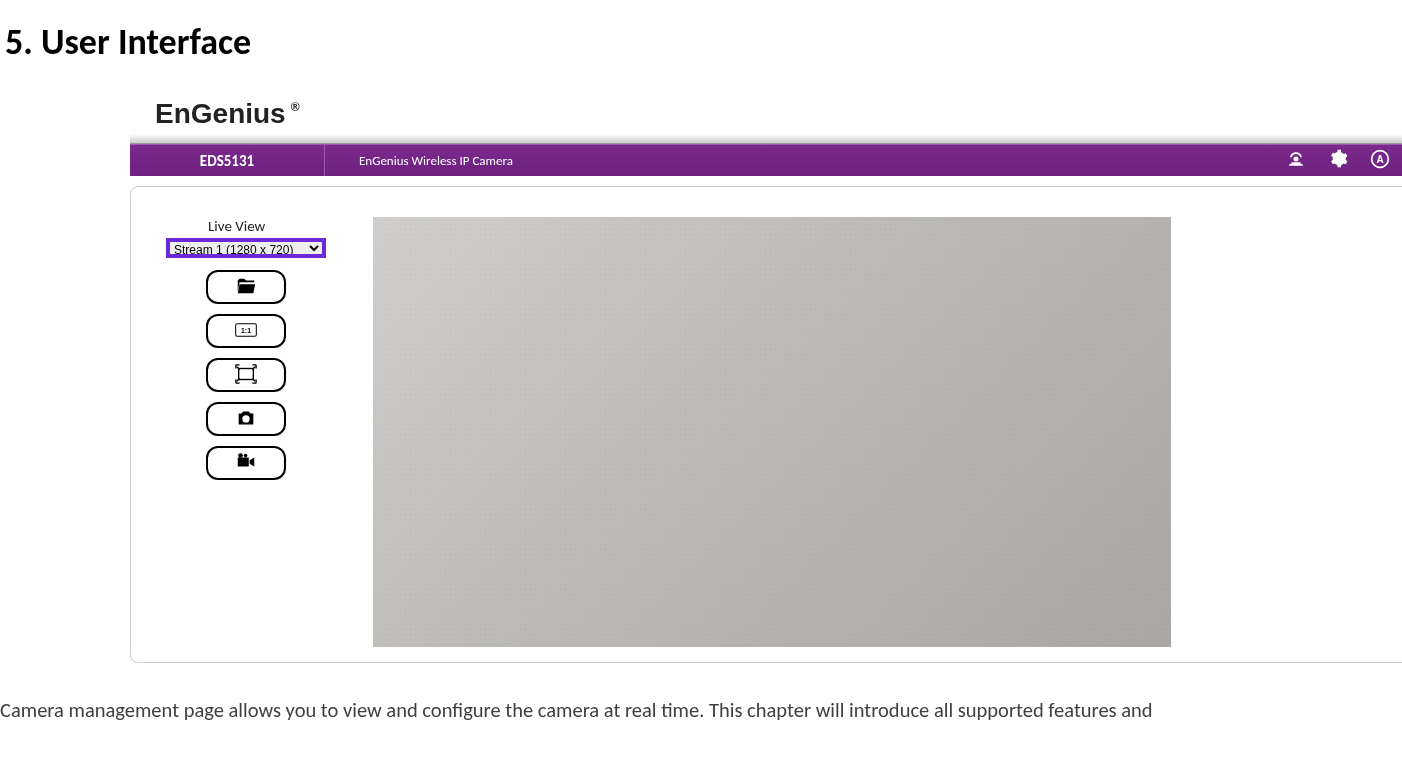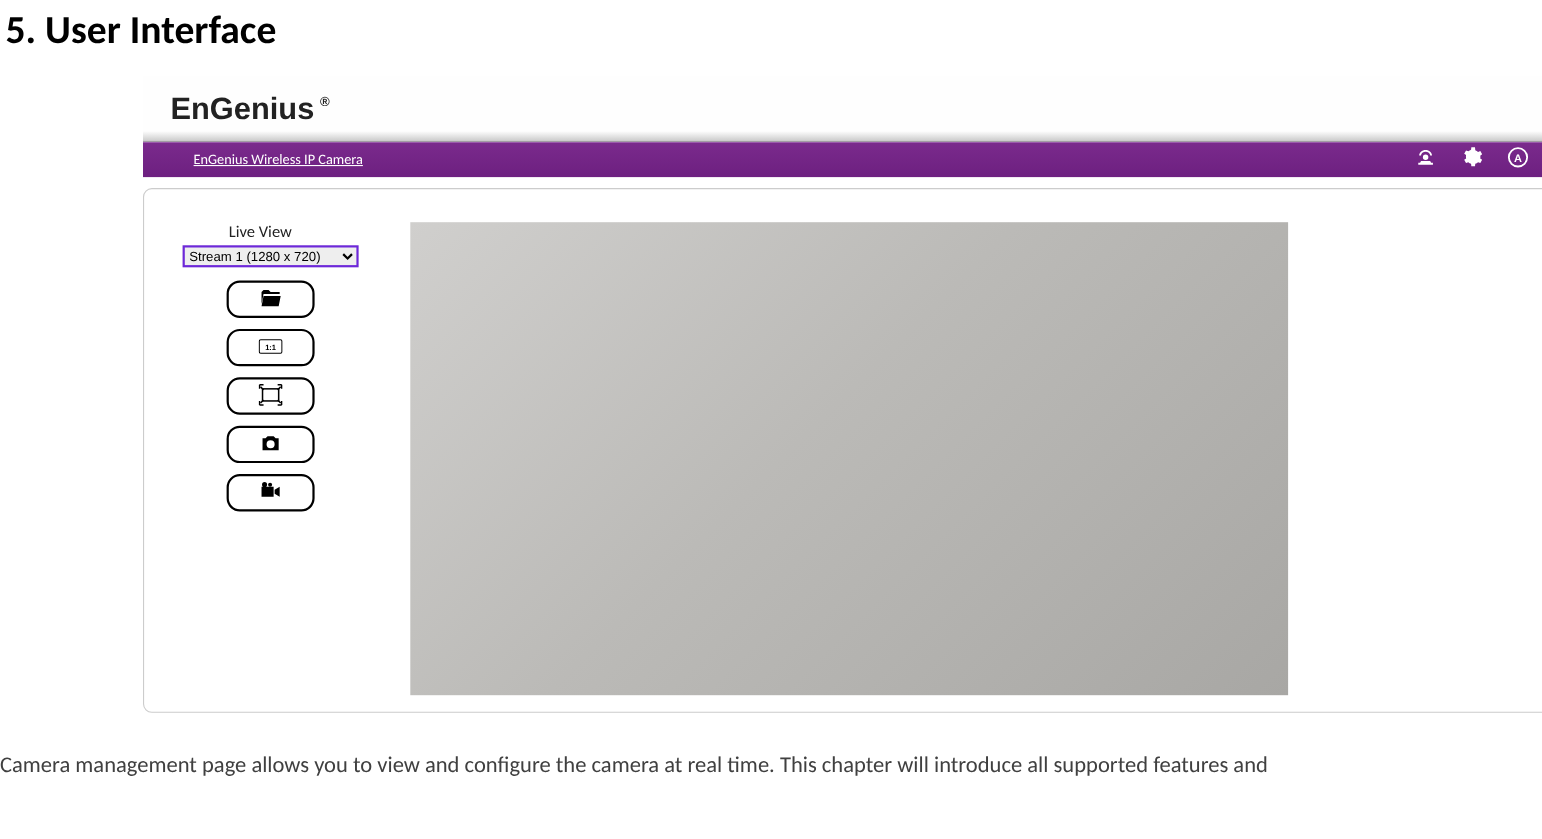--- a/index.html
+++ b/index.html
@@ -7,21 +7,21 @@
       font-family: Calibri, Arial, sans-serif;
       background: #fff;
       width: 1402px;
       height: 763px;
       overflow: hidden;
     }
     .page-heading {
       font-size: 36px;
       font-weight: bold;
       color: #000;
-      margin: 5px 0 20px 5px;
+      margin: 20px 0 20px 5px;
     }
     .screenshot-container {
       margin-left: 130px;
       width: 1359px;
     }
     .logo-bar {
       background: linear-gradient(to bottom, #fefefe 0%, #fefefe 85%, #ccc 100%);
       height: 60px;
       display: flex;
       align-items: center;
@@ -55,23 +55,22 @@
       text-align: center;
       font-weight: bold;
       font-size: 15px;
       border-right: 1px solid #9c5bad;
       height: 100%;
       display: flex;
       align-items: center;
       justify-content: center;
     }
     .cam-desc {
-      margin-left: 46px;
+      margin-left: 34px;
       font-size: 13px;
-      text-decoration: underline;
     }
     .nav-icons {
       position: absolute;
       right: 15px;
       display: flex;
       gap: 22px;
       align-items: center;
     }
     .nav-icon {
       width: 20px;
@@ -94,21 +93,21 @@
     }
     .live-view-label {
       font-size: 15px;
       color: #222;
       margin-bottom: 3px;
       margin-left: 42px;
     }
     .stream-select {
       width: 160px;
       font-size: 12px;
-      border: 2px solid #6d28d9;
+      border: 4px solid #6d28d9;
       background: #eee;
       height: 20px;
       margin-bottom: 12px;
     }
     .ctrl-btn {
       display: block;
       width: 80px;
       height: 34px;
       border: 2px solid #000;
       border-radius: 12px;
@@ -150,20 +149,21 @@
 
 <div class="screenshot-container">
 
   <div class="logo-bar">
     <span class="logo-text">
       <span>EnGenius</span><sup>®</sup>
     </span>
   </div>
 
   <div class="purple-bar">
+    <div class="model-box">EDS5131</div>
     <div class="cam-desc">EnGenius Wireless IP Camera</div>
     <div class="nav-icons">
       <span>
         <svg class="nav-icon" viewBox="0 0 24 24">
             <path d="M12 4c-4 0-7 3-7 6h2c0-2.5 2.5-4 5-4s5 1.5 5 4h2c0-3-3-6-7-6zm-3 8a3 3 0 106 0 3 3 0 00-6 0zm-5 6h16v2H4v-2zm3-2h10l1 2H6l1-2z"></path>
           </svg>
       </span>
       <span>
         <svg class="nav-icon" viewBox="0 0 24 24">
             <path d="M12 8a4 4 0 100 8 4 4 0 000-8zm9.4 4c0-.6-.1-1.2-.2-1.8l2.1-1.6-2-3.5-2.5 1a8 8 0 00-3-1.8L15.5 1h-4l-.3 2.7a8 8 0 00-3 1.8l-2.5-1-2 3.5 2.1 1.6c-.1.6-.2 1.2-.2 1.8s.1 1.2.2 1.8l-2.1 1.6 2 3.5 2.5-1a8 8 0 003 1.8l.3 2.7h4l.3-2.7a8 8 0 003-1.8l2.5 1 2-3.5-2.1-1.6c.1-.6.2-1.2.2-1.8z"></path>

